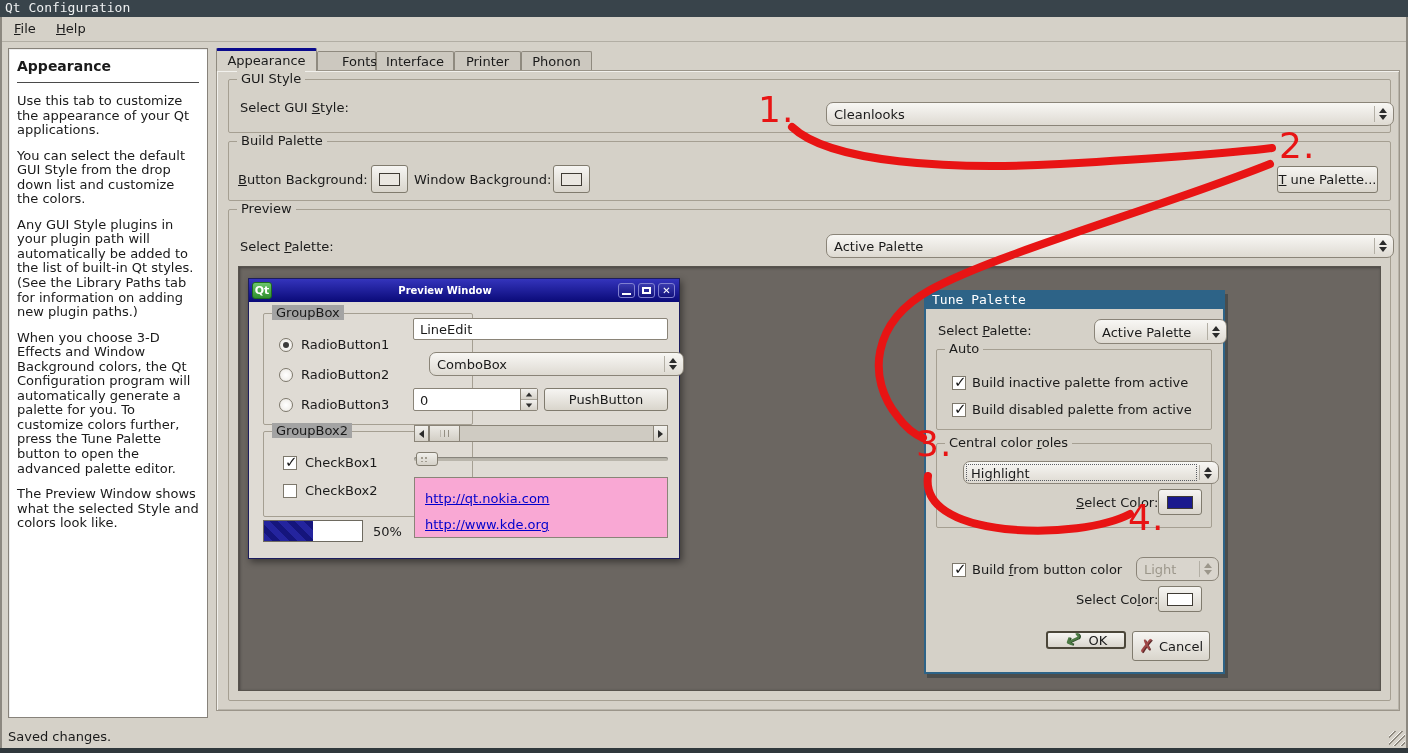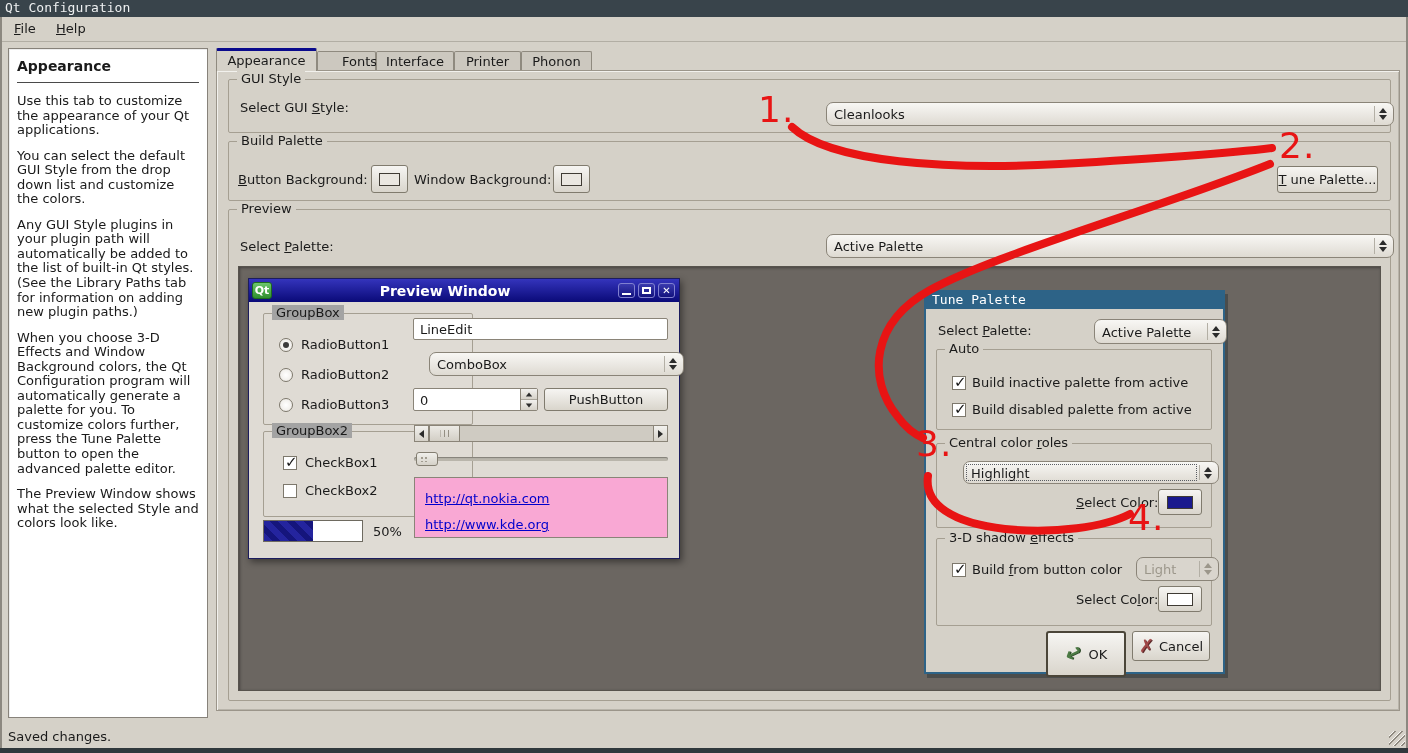--- a/index.html
+++ b/index.html
@@ -62,21 +62,21 @@
   .cb.checked::after { content:"✓"; position:absolute; left:1px; top:-4px; font-size:15px; font-weight:bold; color:#141414; }
 
   
   .pw { left:248px; top:278px; width:432px; height:281px; background:#dfdbd4;
         border:1px solid #1c1c5e; box-shadow:2px 3px 7px rgba(0,0,0,.45); }
   .pw-titlebar { position:absolute; left:0; top:0; width:100%; height:23px;
                  background:linear-gradient(#3434bc,#0a0a78); display:flex; align-items:center; }
   .pw-logo { width:20px; height:17px; margin-left:3px; background:linear-gradient(#6cc66c,#2e8f2e);
              border:1px solid #1d6b1d; border-radius:3px; color:#fff; font-weight:bold; font-size:11px;
              text-align:center; line-height:15px; }
-  .pw-title { flex:1; text-align:center; color:#fff; font-weight:bold; font-size:14px; }
+  .pw-title { flex:1; text-align:center; color:#fff; font-weight:bold; font-size:10px; }
   .pw-btns { display:flex; gap:3px; margin-right:4px; }
   .pwbtn { position:relative; width:17px; height:15px; background:linear-gradient(#3a3aae,#12127e);
            border:1px solid #8080d0; border-radius:3px; }
   .pwbtn.min::after { content:""; position:absolute; left:3px; right:3px; bottom:2px; height:2px; background:#fff; }
   .pwbtn.max::after { content:""; position:absolute; left:3px; top:3px; right:3px; bottom:3px; border:2px solid #fff; }
   .pwbtn.close::after { content:"✕"; position:absolute; left:0; top:0; width:100%; height:100%;
                         color:#fff; font-size:10px; font-weight:bold; display:flex; align-items:center; justify-content:center; }
 
   .field { background:#fff; border:1px solid #8a8478; border-radius:2px; }
   .field .txt { position:absolute; left:6px; top:50%; transform:translateY(-50%); white-space:nowrap; }
@@ -318,38 +318,35 @@
       <span class="arr">
           <i class="t-up"></i>
           <i class="t-dn"></i>
         </span>
     </div>
     <div class="abs lbl" style="left:150px; top:203px; width:78px; text-align:right;"><u>S</u>elect Color:</div>
     <div class="abs btn" style="left:232px; top:197px; width:44px; height:26px;">
       <span class="swatch swatch-navy" style="width:26px;"></span>
     </div>
 
-    <div class="abs grp" style="left:10px; top:246px; width:276px; height:88px;">
-      <span class="legend legend-lbl">3-D shadow <u>e</u>ffects</span>
-    </div>
     <span class="abs cb checked" style="left:26px; top:271px;"></span>
     <span class="abs lbl" style="left:46px; top:270px;">Build <u>f</u>rom button color</span>
     <div class="abs combo disabled" style="left:194px; top:265px; width:83px; height:24px;">
       <span class="txt">Light</span>
       <span class="arr">
           <i class="t-up"></i>
           <i class="t-dn"></i>
         </span>
     </div>
     <div class="abs lbl" style="left:150px; top:300px; width:78px; text-align:right;">Select Co<u>l</u>or:</div>
     <div class="abs btn" style="left:232px; top:294px; width:44px; height:26px;">
       <span class="swatch swatch-white" style="width:26px;"></span>
     </div>
 
-    <div class="abs btn ok-cancel" style="left:120px; top:339px; width:80px; height:46px; border:2px solid #4b4639;align-items:center;">
+    <div class="abs btn ok-cancel" style="left:120px; top:339px; width:80px; height:18px; border:2px solid #4b4639;align-items:center;">
       <span class="okicon"></span>
       <span>OK</span>
     </div>
     <div class="abs btn ok-cancel" style="left:206px; top:339px; width:78px; height:30px;">
       <span class="xicon"></span>
       <span>Cancel</span>
     </div>
   </div>
 
   <div class="abs statusbar lbl">Saved changes.</div>

